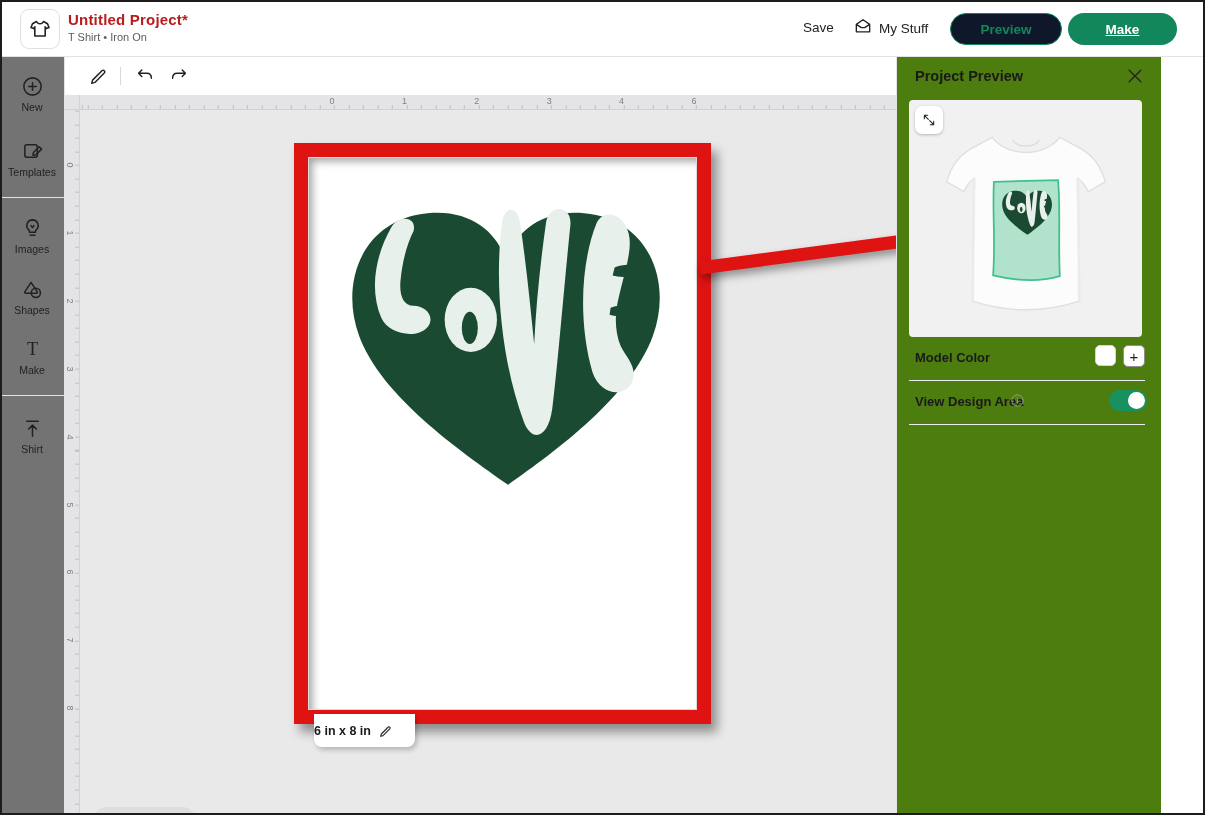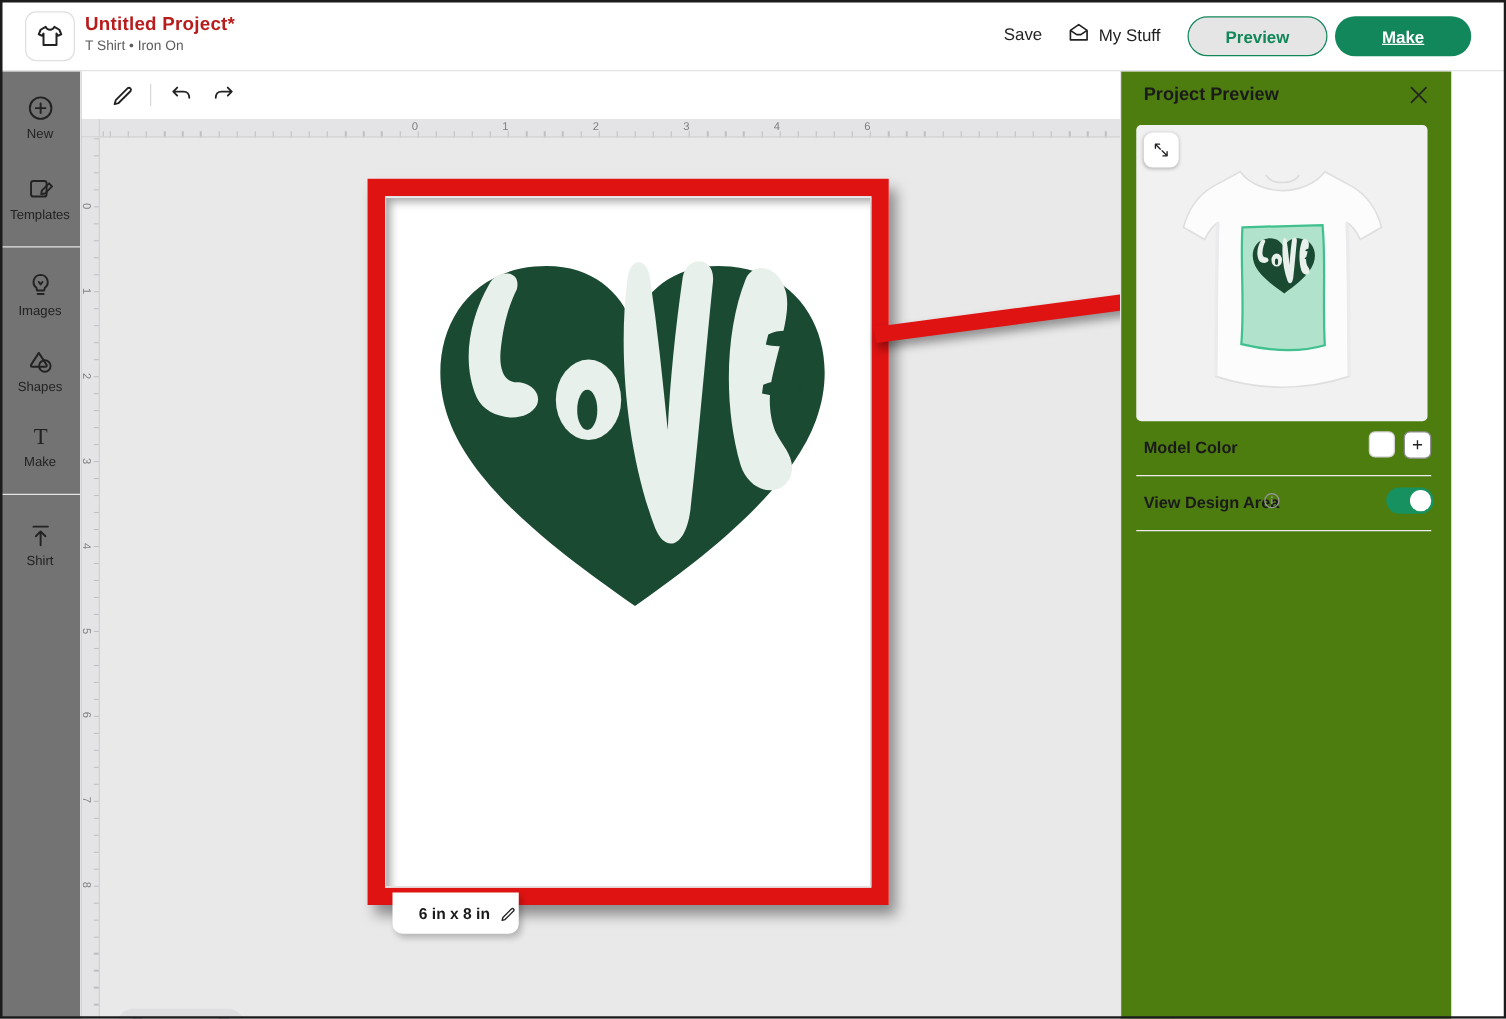--- a/index.html
+++ b/index.html
@@ -20,21 +20,21 @@
   .screen-frame{position:absolute;inset:0;border:2px solid #1c1c1c;pointer-events:none;z-index:99;}
 
   
   .header{position:absolute;left:0;top:0;width:1205px;height:57px;background:#fff;border-bottom:1px solid var(--ui-border);z-index:20;}
   .logo-btn{position:absolute;left:20px;top:9px;width:40px;height:40px;border:1px solid #e0e0e0;border-radius:9px;display:flex;align-items:center;justify-content:center;background:#fff;cursor:pointer;}
   .proj-title{position:absolute;left:68px;top:11px;font-size:15px;font-weight:bold;color:#b91c1c;letter-spacing:.2px;}
   .proj-sub{position:absolute;left:68px;top:31px;font-size:11px;color:#5c5c5c;}
   .hdr-save{position:absolute;left:803px;top:20px;font-size:13.5px;color:#222;cursor:pointer;}
   .hdr-mystuff{position:absolute;left:853px;top:16px;display:flex;align-items:flex-end;gap:6px;font-size:13.5px;color:#222;cursor:pointer;}
   .btn-pill{position:absolute;top:13px;height:32px;border-radius:17px;font-size:13.5px;font-weight:bold;display:flex;align-items:center;justify-content:center;cursor:pointer;}
-  .btn-preview{left:950px;width:112px;border:1px solid var(--brand-green);color:var(--brand-green);background:#e5e5e5;}
+  .btn-preview{left:950px;width:112px;border:1px solid var(--brand-green);color:var(--brand-green);background:#0f172a;}
   .btn-make{left:1068px;width:109px;border:none;color:#fff;background:var(--brand-green);text-decoration:underline;}
 
   
   .sidebar{position:absolute;left:0;top:57px;width:65px;height:758px;background:#737373;border-right:1px solid var(--ui-border);z-index:15;}
   .side-item{position:absolute;left:0;width:64px;text-align:center;cursor:pointer;color:#222;}
   .side-item .lbl{display:block;font-size:10.5px;margin-top:3px;color:#222;}
   .side-div{position:absolute;left:0;width:64px;height:1px;background:var(--ui-border);}
 
   
   .toolbar{position:absolute;left:65px;top:57px;width:875px;height:38px;background:#fff;z-index:10;}
@@ -50,21 +50,21 @@
   .ruler-left{position:absolute;left:0;top:15px;width:15px;height:705px;background:var(--ruler-bg);border-right:1px solid #d2d2d4;
      background-image:repeating-linear-gradient(to bottom,#bfbfc3 0 1px,transparent 1px 13.58px);
      background-size:5px 100%;background-repeat:repeat-y;background-position:10px .7px;}
   .rlabel{position:absolute;top:1px;font-size:9px;color:#808084;transform:translateX(-50%);}
   .rlabel-v{position:absolute;left:2px;font-size:9px;color:#808084;transform:translateY(-50%) rotate(90deg);}
 
   .red-box{position:absolute;left:229px;top:48px;width:417px;height:581px;border:14px solid var(--annot-red);background:#fff;box-shadow:6px 8px 10px rgba(0,0,0,.40);z-index:5;}
   .sheet{position:absolute;inset:0;background:#fff;border:1px solid #d9d9d9;box-shadow:inset 5px 5px 8px -2px rgba(0,0,0,.38);}
   .heart-canvas{position:absolute;left:20px;top:33px;width:352px;height:302px;}
 
-  .size-tag{position:absolute;left:249px;top:619px;width:101px;height:33px;background:#fff;border-radius:0 0 8px 8px;box-shadow:2px 3px 5px rgba(0,0,0,.22);display:flex;align-items:center;justify-content:flex-end;gap:7px;z-index:6;cursor:pointer;}
+  .size-tag{position:absolute;left:249px;top:619px;width:101px;height:33px;background:#fff;border-radius:0 0 8px 8px;box-shadow:2px 3px 5px rgba(0,0,0,.22);display:flex;align-items:center;justify-content:flex-start;gap:7px;z-index:6;cursor:pointer;}
   .size-tag span{font-size:12.5px;font-weight:bold;color:#1a1a1a;}
 
   .zoom-pill{position:absolute;left:28px;top:680px;width:103px;height:28px;background:#dedee1;border-radius:15px;display:flex;align-items:center;justify-content:center;gap:6px;color:#8a8a8f;z-index:6;margin-top:32px;}
   .zoom-pill .zv{font-size:15px;color:#8a8a8f;}
   .zoom-btn{width:18px;height:18px;cursor:pointer;display:flex;}
 
   .arrow-layer{position:absolute;left:625px;top:105px;width:320px;height:100px;z-index:7;pointer-events:none;filter:drop-shadow(2px 5px 4px rgba(0,0,0,.38));}
 
   
   .rpanel{position:absolute;left:896px;top:57px;width:265px;height:758px;background:#4d7c0f;border-left:1px solid var(--ui-border);z-index:12;}

